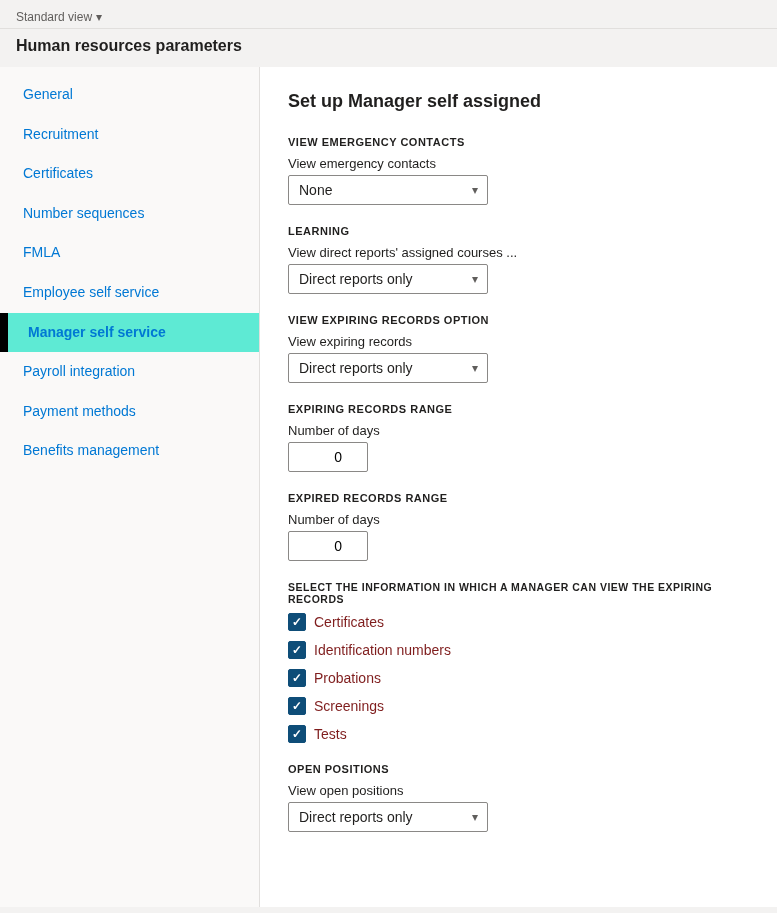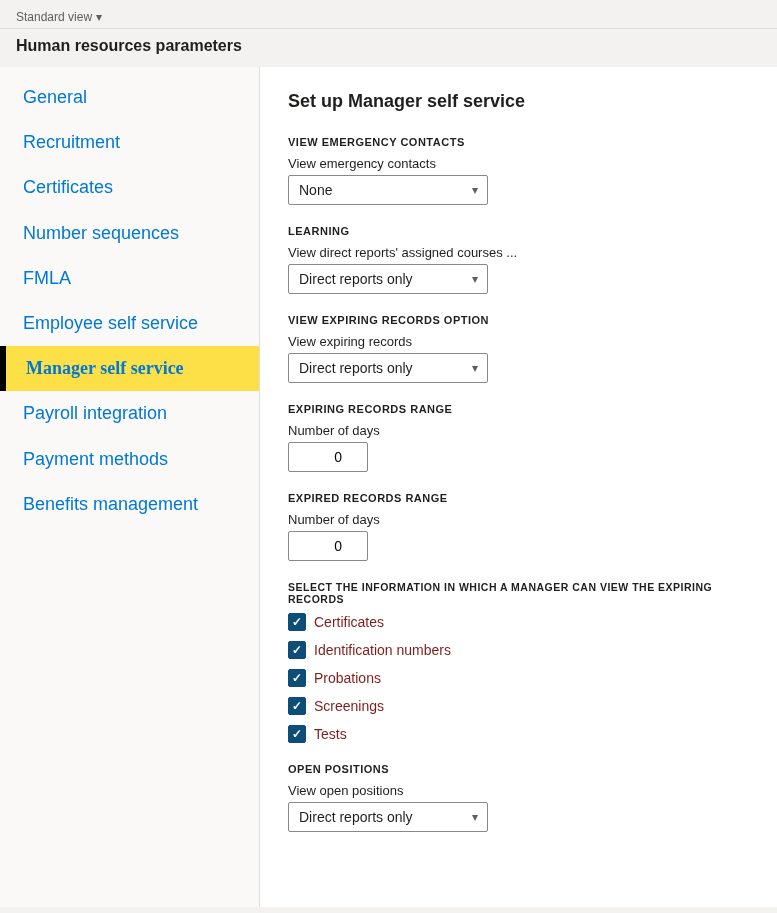--- a/index.html
+++ b/index.html
@@ -40,30 +40,29 @@
       width: 260px;
       min-width: 260px;
       background: #faf9f8;
       border-right: 1px solid #e1dfdd;
       padding: 8px 0;
     }
     .sidebar-item {
       padding: 10px 20px;
       cursor: pointer;
       color: #0078d4;
-      font-size: 18px;
+      font-size: 14px;
       border-left: 3px solid transparent;
       line-height: 1.4;
     }
     .sidebar-item.active {
-      border-left: 6px solid #000000;
+      border-left: 8px solid #000000;
       color: #0078d4;
       font-weight: 600;
-      background: #fde047;
-      font-family: Liberation Serif, serif;
+      background: #5eead4;
     }
     .content-area {
       flex: 1;
       padding: 24px 28px;
       background: #ffffff;
       overflow-y: auto;
     }
     .section-title {
       font-size: 18px;
       font-weight: 600;
@@ -176,21 +175,21 @@
       <div class="sidebar-item">Number sequences</div>
       <div class="sidebar-item">FMLA</div>
       <div class="sidebar-item">Employee self service</div>
       <div class="sidebar-item active">Manager self service</div>
       <div class="sidebar-item">Payroll integration</div>
       <div class="sidebar-item">Payment methods</div>
       <div class="sidebar-item">Benefits management</div>
     </div>
 
   <div class="content-area">
-    <div class="section-title">Set up Manager self service</div>
+    <div class="section-title">Set up Manager self assigned</div>
 
     <div class="field-group">
       <div class="field-label-upper">VIEW EMERGENCY CONTACTS</div>
       <div class="field-label">View emergency contacts</div>
       <div class="dropdown-wrapper">
         <select class="dropdown">
           <option>None</option>
           <option>Direct reports only</option>
           <option>All reports</option>
         </select>

